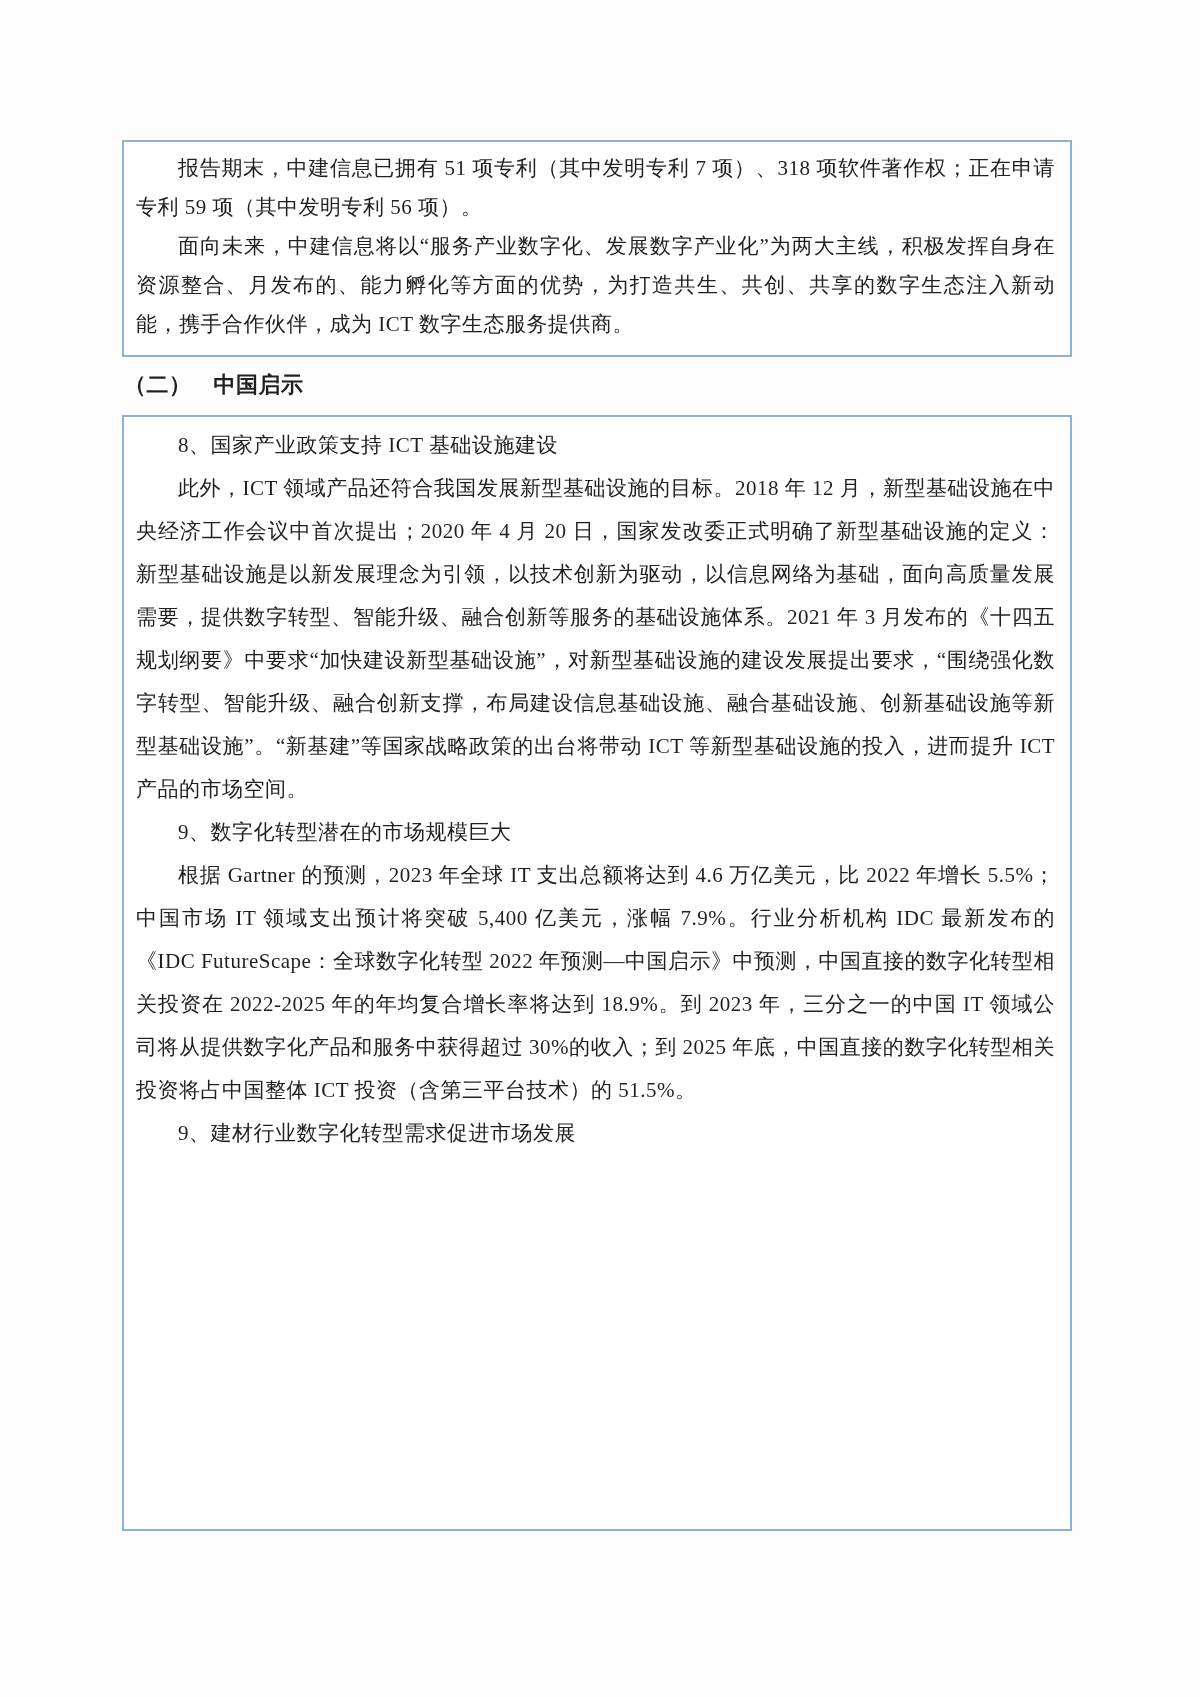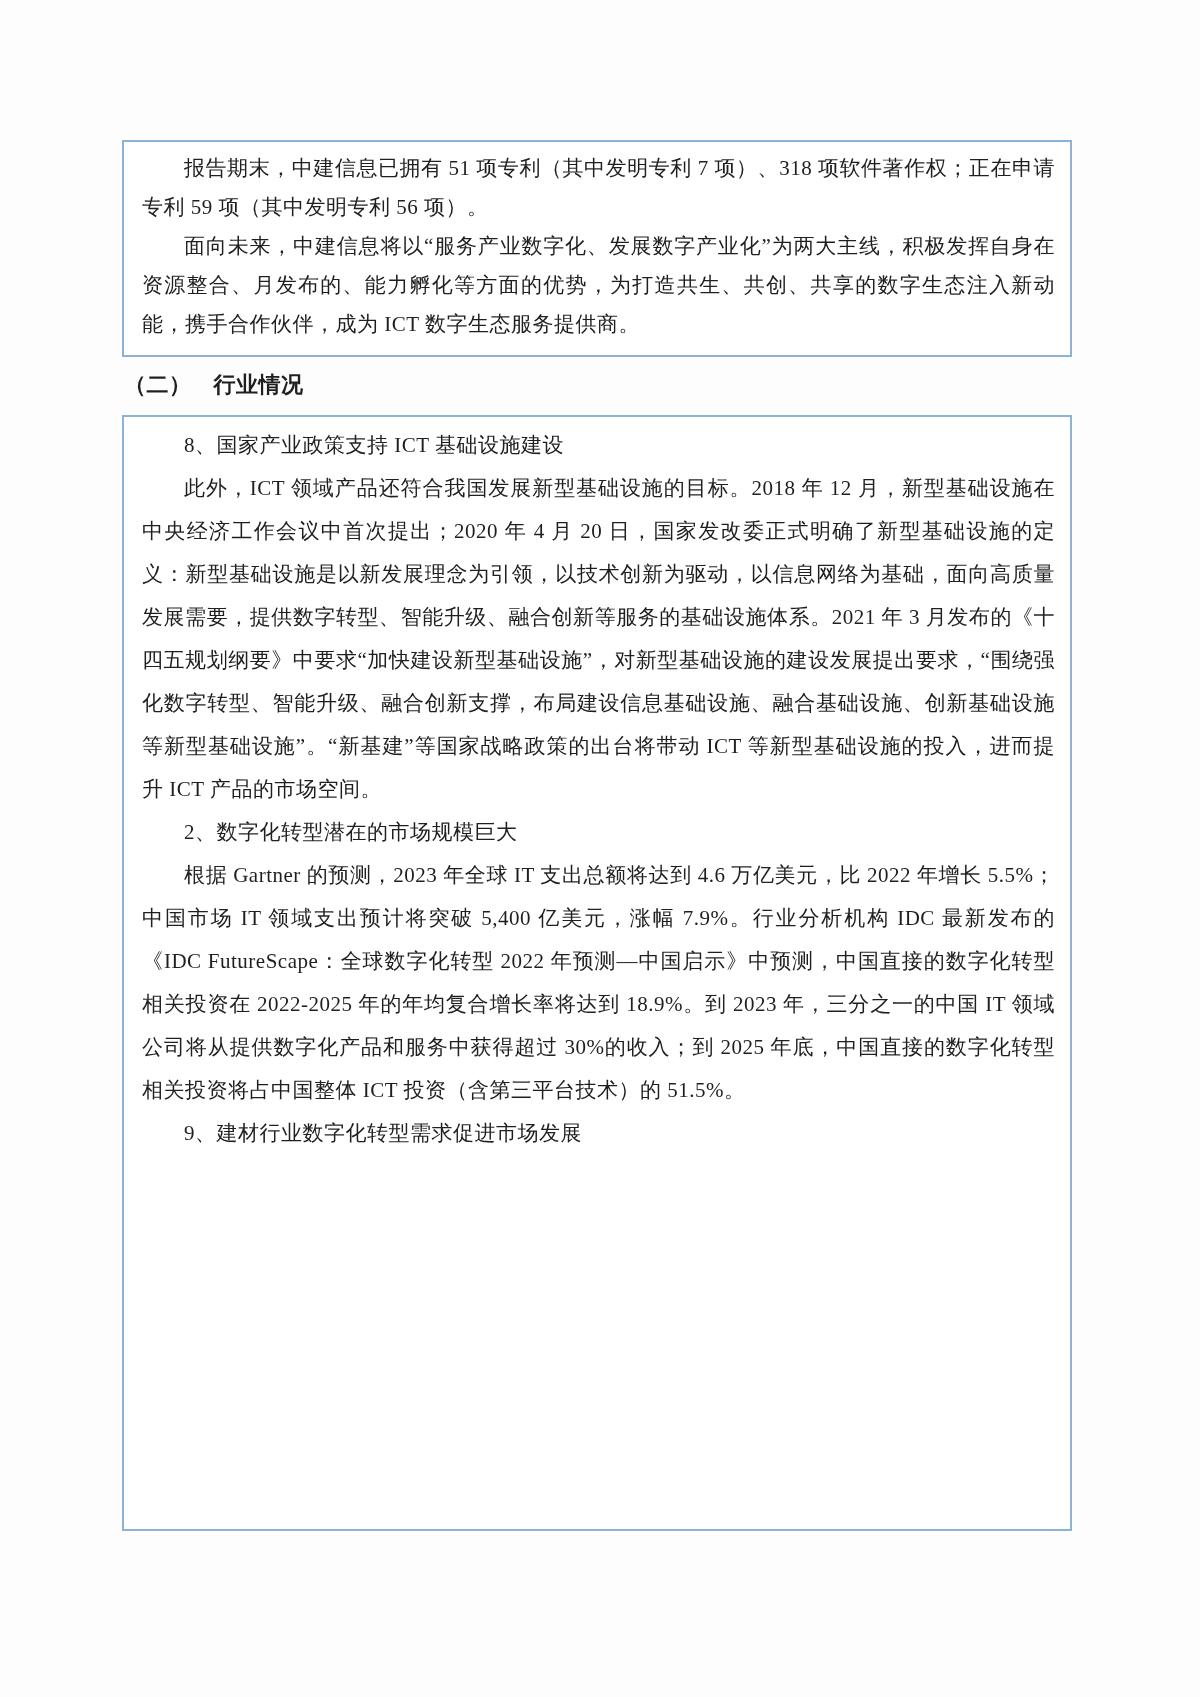--- a/index.html
+++ b/index.html
@@ -20,21 +20,21 @@
   .content {
     position: absolute;
     left: 122px;
     top: 0;
     width: 950px;
   }
   .text-box {
     box-sizing: border-box;
     border: 2px solid #8cb3d5;
     background: #ffffff;
-    padding: 7px 15px 11px 18px;
+    padding: 7px 15px 11px 12px;
     font-size: 21px;
     letter-spacing: 0.5px;
   }
   .intro-box {
     margin-top: 140px;
     line-height: 39px;
   }
   .industry-box {
     line-height: 43px;
     min-height: 1116px;
@@ -62,25 +62,25 @@
 
 <div class="page">
   <div class="content">
 
     <div class="text-box intro-box">
       <p class="para">报告期末，中建信息已拥有 51 项专利（其中发明专利 7 项）、318 项软件著作权；正在申请专利 59 项（其中发明专利 56 项）。</p>
       <p class="para">面向未来，中建信息将以“服务产业数字化、发展数字产业化”为两大主线，积极发挥自身在资源整合、月发布的、能力孵化等方面的优势，为打造共生、共创、共享的数字生态注入新动能，携手合作伙伴，成为 ICT 数字生态服务提供商。</p>
     </div>
 
     <div class="section-heading">
-      <span class="num">（二）</span><span>行业情况</span>
+      <span class="num">（二）</span><span>中国启示</span>
     </div>
 
     <div class="text-box industry-box">
       <p class="subhead">8、国家产业政策支持 ICT 基础设施建设</p>
       <p class="para">此外，ICT 领域产品还符合我国发展新型基础设施的目标。2018 年 12 月，新型基础设施在中央经济工作会议中首次提出；2020 年 4 月 20 日，国家发改委正式明确了新型基础设施的定义：新型基础设施是以新发展理念为引领，以技术创新为驱动，以信息网络为基础，面向高质量发展需要，提供数字转型、智能升级、融合创新等服务的基础设施体系。2021 年 3 月发布的《十四五规划纲要》中要求“加快建设新型基础设施”，对新型基础设施的建设发展提出要求，“围绕强化数字转型、智能升级、融合创新支撑，布局建设信息基础设施、融合基础设施、创新基础设施等新型基础设施”。“新基建”等国家战略政策的出台将带动 ICT 等新型基础设施的投入，进而提升 ICT 产品的市场空间。</p>
-      <p class="subhead">2、数字化转型潜在的市场规模巨大</p>
+      <p class="subhead">9、数字化转型潜在的市场规模巨大</p>
       <p class="para">根据 Gartner 的预测，2023 年全球 IT 支出总额将达到 4.6 万亿美元，比 2022 年增长 5.5%；中国市场 IT 领域支出预计将突破 5,400 亿美元，涨幅 7.9%。行业分析机构 IDC 最新发布的《IDC FutureScape：全球数字化转型 2022 年预测—中国启示》中预测，中国直接的数字化转型相关投资在 2022-2025 年的年均复合增长率将达到 18.9%。到 2023 年，三分之一的中国 IT 领域公司将从提供数字化产品和服务中获得超过 30%的收入；到 2025 年底，中国直接的数字化转型相关投资将占中国整体 ICT 投资（含第三平台技术）的 51.5%。</p>
       <p class="subhead">9、建材行业数字化转型需求促进市场发展</p>
     </div>
 
   </div>
 </div>
 
 </body></html>

